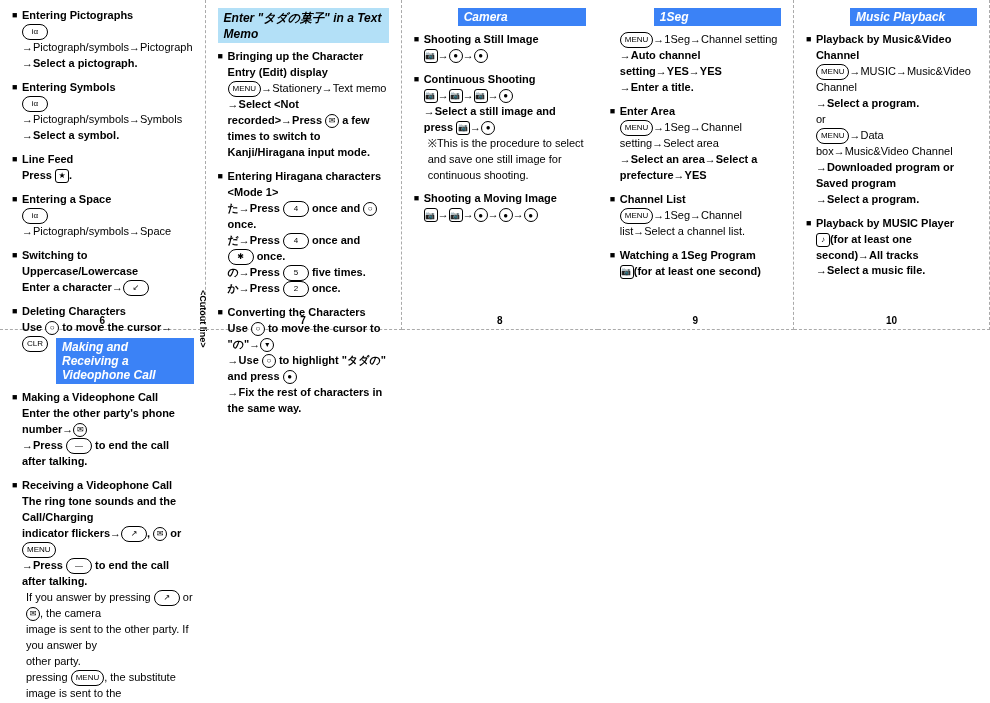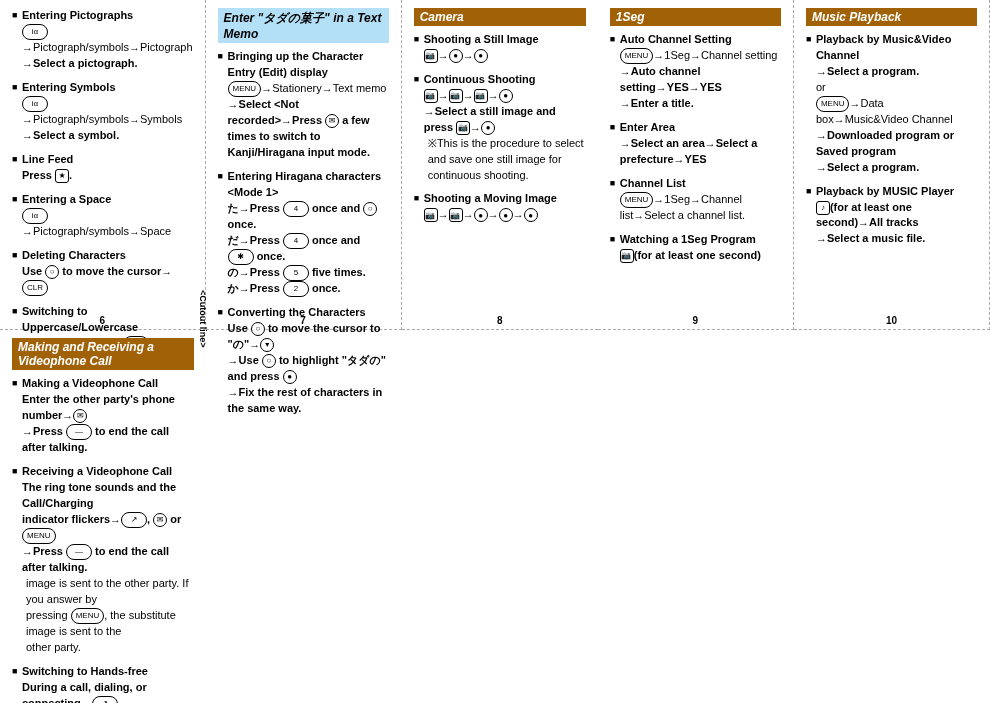--- a/index.html
+++ b/index.html
@@ -2,21 +2,21 @@
 <html><head>
 <meta charset="utf-8">
 <style>
 * { margin: 0; padding: 0; box-sizing: border-box; }
 body { font-family: Arial, Helvetica, sans-serif; font-size: 11px; background: #fff; width: 990px; color: #000; }
 .page-grid { display: grid; grid-template-columns: 1fr 1fr 1fr 1fr 1fr; grid-template-rows: 330px 1fr; width: 990px; }
 .cell { position: relative; padding: 8px 12px 20px 12px; border-right: 1px dashed #aaa; border-bottom: 1px dashed #aaa; }
 .cell:nth-child(3n) { border-right: none; }
 .pgnum { position: absolute; bottom: 3px; left: 0; right: 0; text-align: center; font-weight: bold; font-size: 10px; }
 .banner { color: #fff; font-weight: bold; font-style: italic; padding: 2px 6px; margin-bottom: 6px; font-size: 12px; display: inline-block; }
-.banner-blue { background: #a16207; }
+.banner-blue { background: #3b82f6; margin-left: 44px; }
 .banner-light { background: #b3e0f7; color: #000; font-style: italic; }
 .section { margin-bottom: 8px; line-height: 1.45; }
 .section-title { font-weight: bold; position: relative; padding-left: 10px; }
 .section-title::before { content: "■"; position: absolute; left: 0; font-size: 9px; top: 1px; }
 .body-text { font-weight: bold; padding-left: 10px; }
 .body-light { font-weight: normal; padding-left: 14px; }
 .icon { display: inline-flex; align-items: center; justify-content: center; border: 1.2px solid #000; border-radius: 9px; min-width: 26px; height: 16px; font-size: 8px; vertical-align: middle; background: #fff; font-weight: normal; padding: 0 4px; font-style: normal; }
 .icon-round { border-radius: 7px; min-width: 14px; width: 14px; height: 14px; padding: 0; }
 .icon-square { border-radius: 3px; min-width: 14px; width: 14px; height: 14px; padding: 0; }
 .cutout { position: absolute; right: -2px; top: -40px; writing-mode: vertical-rl; font-size: 9px; font-weight: bold; }
@@ -40,26 +40,26 @@
     </div>
     <div class="section">
       <div class="section-title">Line Feed</div>
       <div class="body-text">Press <span class="icon icon-square">★</span>.</div>
     </div>
     <div class="section">
       <div class="section-title">Entering a Space</div>
       <div class="body-text"><span class="icon">iα</span><span class="arrow">→Pictograph/symbols→Space</span></div>
     </div>
     <div class="section">
+      <div class="section-title">Switching to Uppercase/Lowercase</div>
+      <div class="body-text">Enter a character→<span class="icon">↙</span></div>
+    </div>
+    <div class="section">
       <div class="section-title">Deleting Characters</div>
       <div class="body-text">Use <span class="icon icon-round">○</span> to move the cursor→<span class="icon">CLR</span></div>
-    </div>
-    <div class="section">
-      <div class="section-title">Switching to Uppercase/Lowercase</div>
-      <div class="body-text">Enter a character→<span class="icon">↙</span></div>
     </div>
     <div class="pgnum">6</div>
   </div>
 
   <div class="cell">
     <div class="banner banner-light" style="display:block">Enter "タダの菓子" in a Text Memo</div>
     <div class="section">
       <div class="section-title">Bringing up the Character Entry (Edit) display</div>
       <div class="body-text"><span class="icon">MENU</span><span class="arrow">→Stationery→Text memo</span></div>
       <div class="body-text">→Select &lt;Not recorded&gt;→Press <span class="icon icon-round">✉</span> a few</div>
@@ -96,44 +96,45 @@
     <div class="section">
       <div class="section-title">Shooting a Moving Image</div>
       <div class="body-text"><span class="icon icon-square">📷</span>→<span class="icon icon-square">📷</span>→<span class="icon icon-round">●</span>→<span class="icon icon-round">●</span>→<span class="icon icon-round">●</span></div>
     </div>
     <div class="pgnum">8</div>
   </div>
 
   <div class="cell">
     <div class="banner banner-blue" style="display:block">1Seg</div>
     <div class="section">
-      <div class="section-title">Auto Channel Setting</div>
       <div class="body-text"><span class="icon">MENU</span><span class="arrow">→1Seg→Channel setting</span></div>
       <div class="body-text">→Auto channel setting→YES→YES</div>
       <div class="body-text">→Enter a title.</div>
     </div>
     <div class="section">
       <div class="section-title">Enter Area</div>
+      <div class="body-text"><span class="icon">MENU</span><span class="arrow">→1Seg→Channel setting→Select area</span></div>
       <div class="body-text">→Select an area→Select a prefecture→YES</div>
     </div>
     <div class="section">
       <div class="section-title">Channel List</div>
       <div class="body-text"><span class="icon">MENU</span><span class="arrow">→1Seg→Channel list→Select a channel list.</span></div>
     </div>
     <div class="section">
       <div class="section-title">Watching a 1Seg Program</div>
       <div class="body-text"><span class="icon icon-square">📷</span>(for at least one second)</div>
     </div>
     <div class="pgnum">9</div>
   </div>
 
   <div class="cell">
     <div class="banner banner-blue" style="display:block">Music Playback</div>
     <div class="section">
       <div class="section-title">Playback by Music&amp;Video Channel</div>
+      <div class="body-text"><span class="icon">MENU</span><span class="arrow">→MUSIC→Music&amp;Video Channel</span></div>
       <div class="body-text">→Select a program.</div>
       <div style="padding-left:10px;font-weight:normal">or</div>
       <div class="body-text"><span class="icon">MENU</span><span class="arrow">→Data box→Music&amp;Video Channel</span></div>
       <div class="body-text">→Downloaded program or Saved program</div>
       <div class="body-text">→Select a program.</div>
     </div>
     <div class="section">
       <div class="section-title">Playback by MUSIC Player</div>
       <div class="body-text"><span class="icon icon-square">♪</span>(for at least one second)→All tracks</div>
       <div class="body-text">→Select a music file.</div>
@@ -147,23 +148,24 @@
     <div class="section">
       <div class="section-title">Making a Videophone Call</div>
       <div class="body-text">Enter the other party's phone number→<span class="icon icon-round">✉</span></div>
       <div class="body-text">→Press <span class="icon">―</span> to end the call after talking.</div>
     </div>
     <div class="section">
       <div class="section-title">Receiving a Videophone Call</div>
       <div class="body-text">The ring tone sounds and the Call/Charging</div>
       <div class="body-text">indicator flickers→<span class="icon">↗</span>, <span class="icon icon-round">✉</span> or <span class="icon">MENU</span></div>
       <div class="body-text">→Press <span class="icon">―</span> to end the call after talking.</div>
+      <div class="body-light">If you answer by pressing <span class="icon">↗</span> or <span class="icon icon-round">✉</span>, the camera</div>
       <div class="body-light">image is sent to the other party. If you answer by</div>
+      <div class="body-light">other party.</div>
       <div class="body-light">pressing <span class="icon">MENU</span>, the substitute image is sent to the</div>
-      <div class="body-light">other party.</div>
     </div>
     <div class="section">
       <div class="section-title">Switching to Hands-free</div>
       <div class="body-text">During a call, dialing, or connecting→<span class="icon">↗</span></div>
     </div>
     <div class="pgnum">11</div>
   </div>
 
 </div>
 

